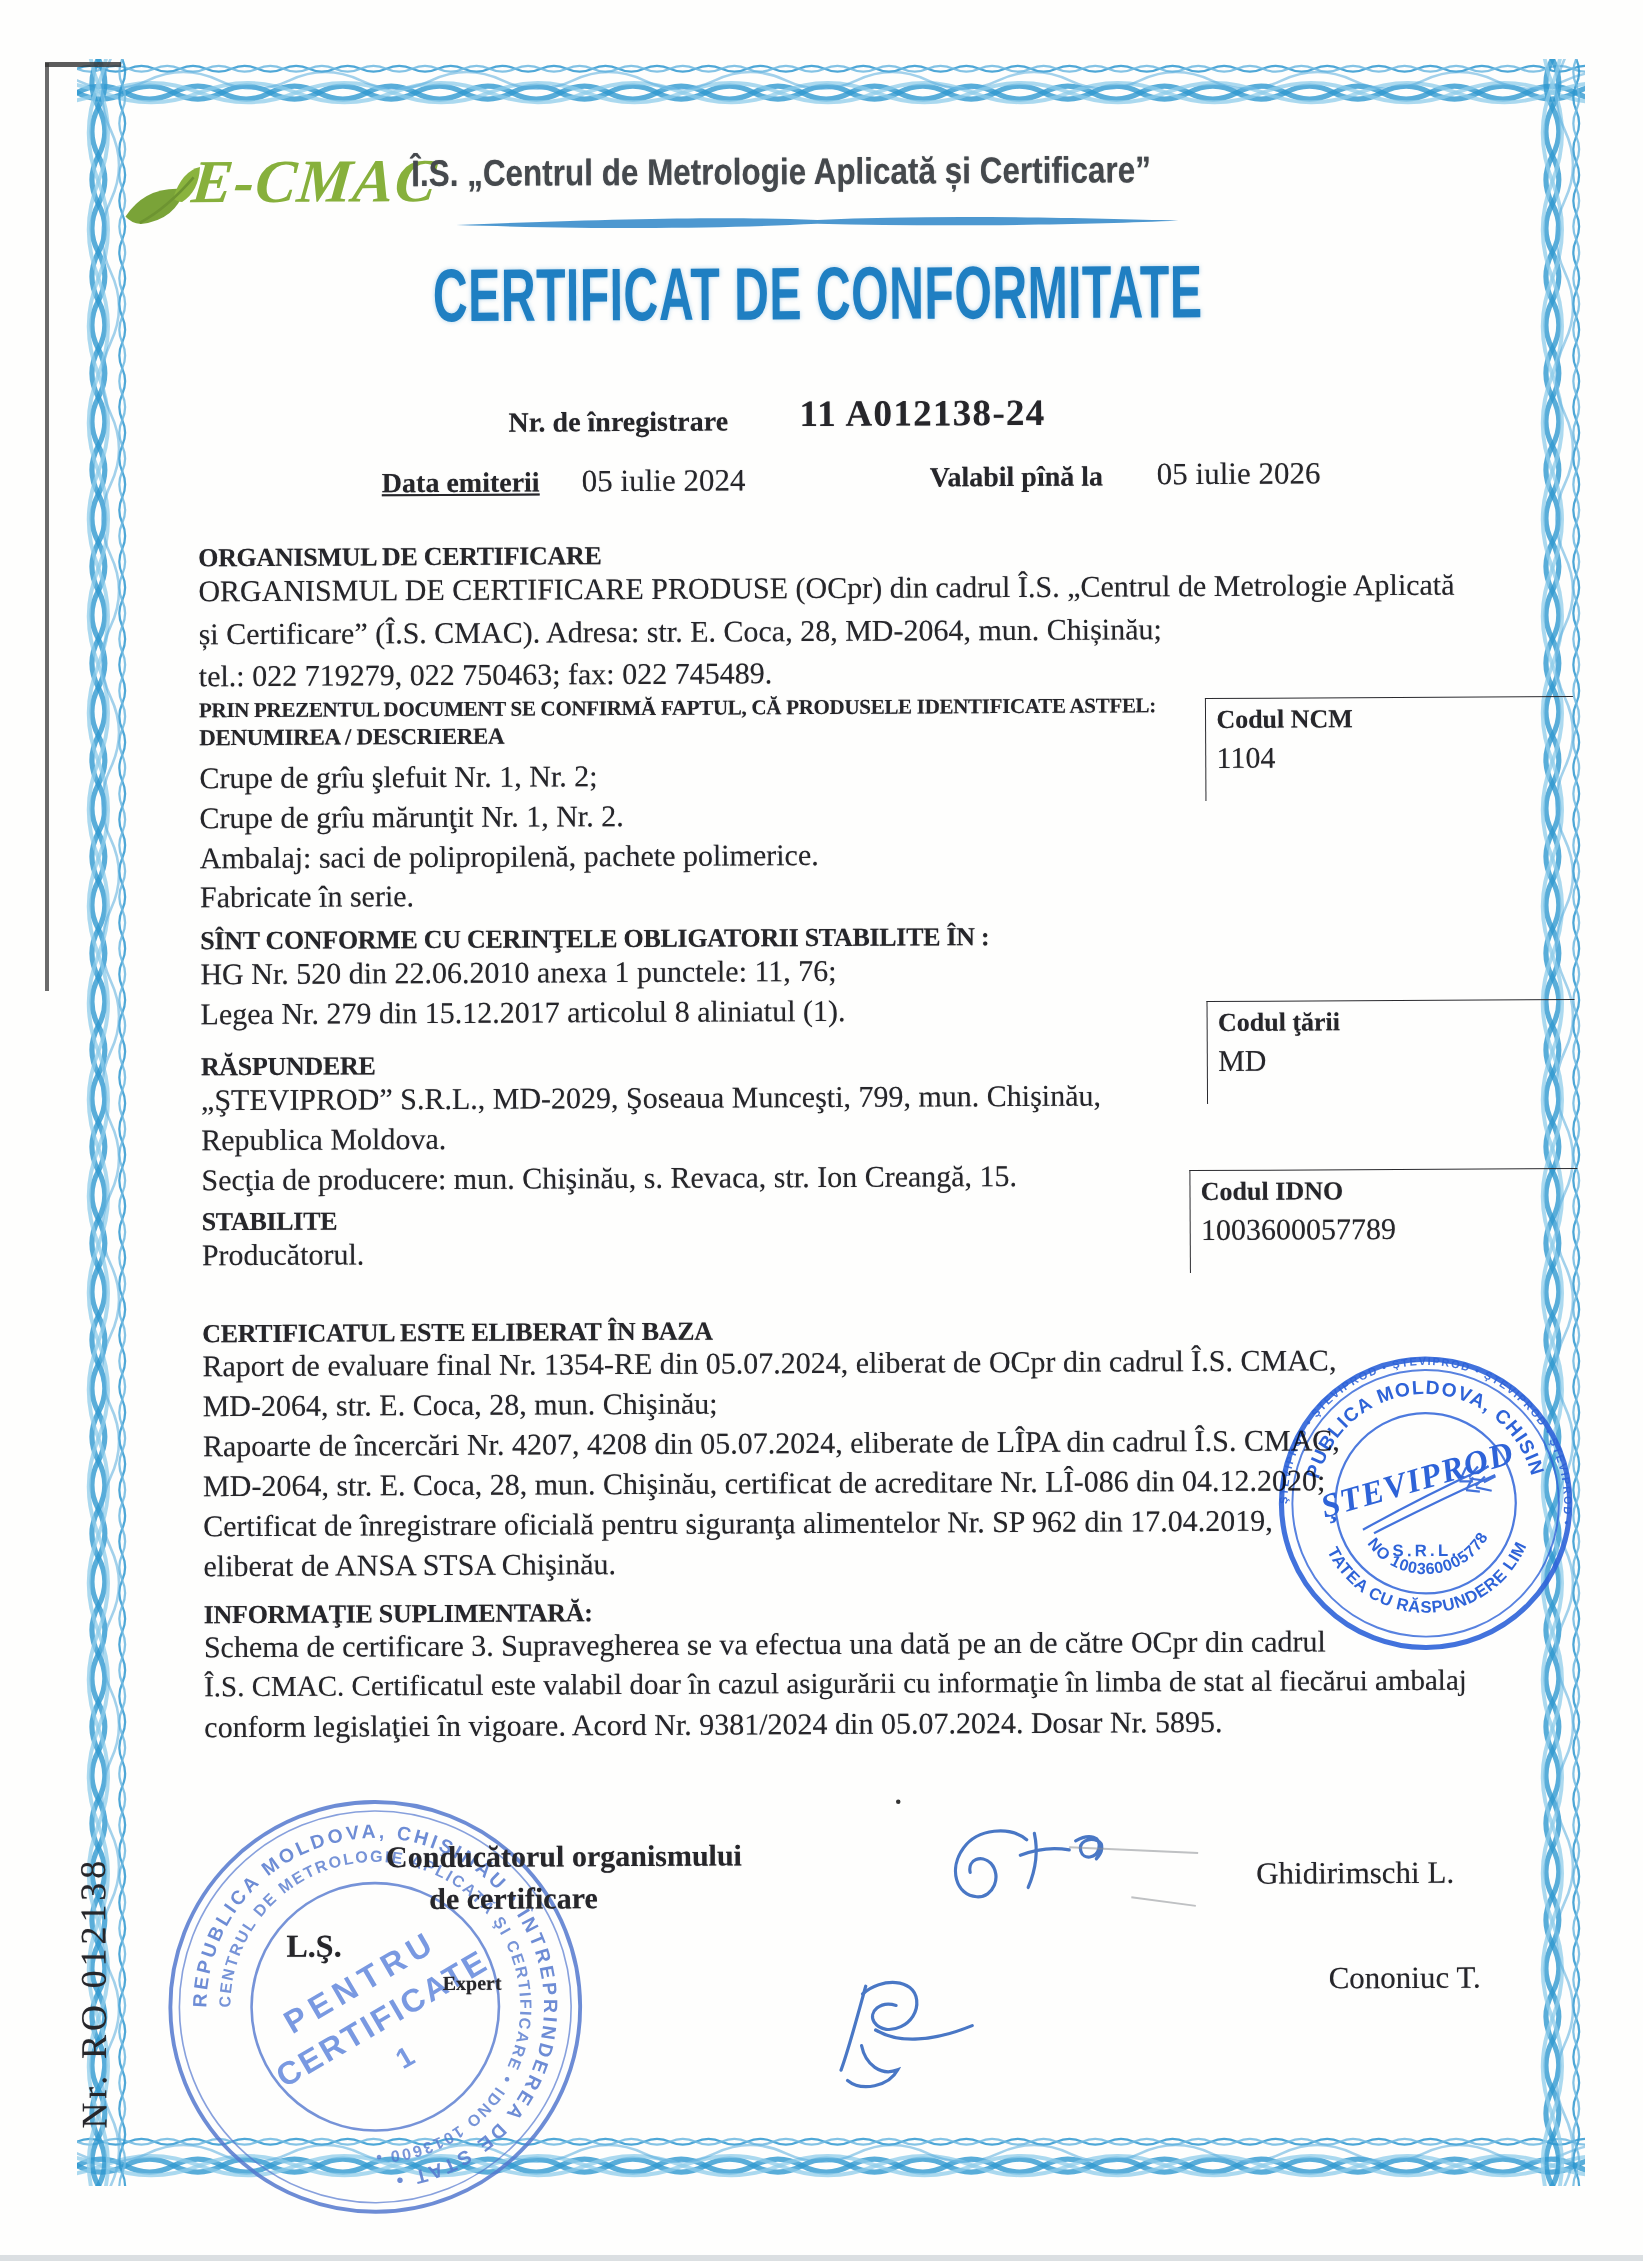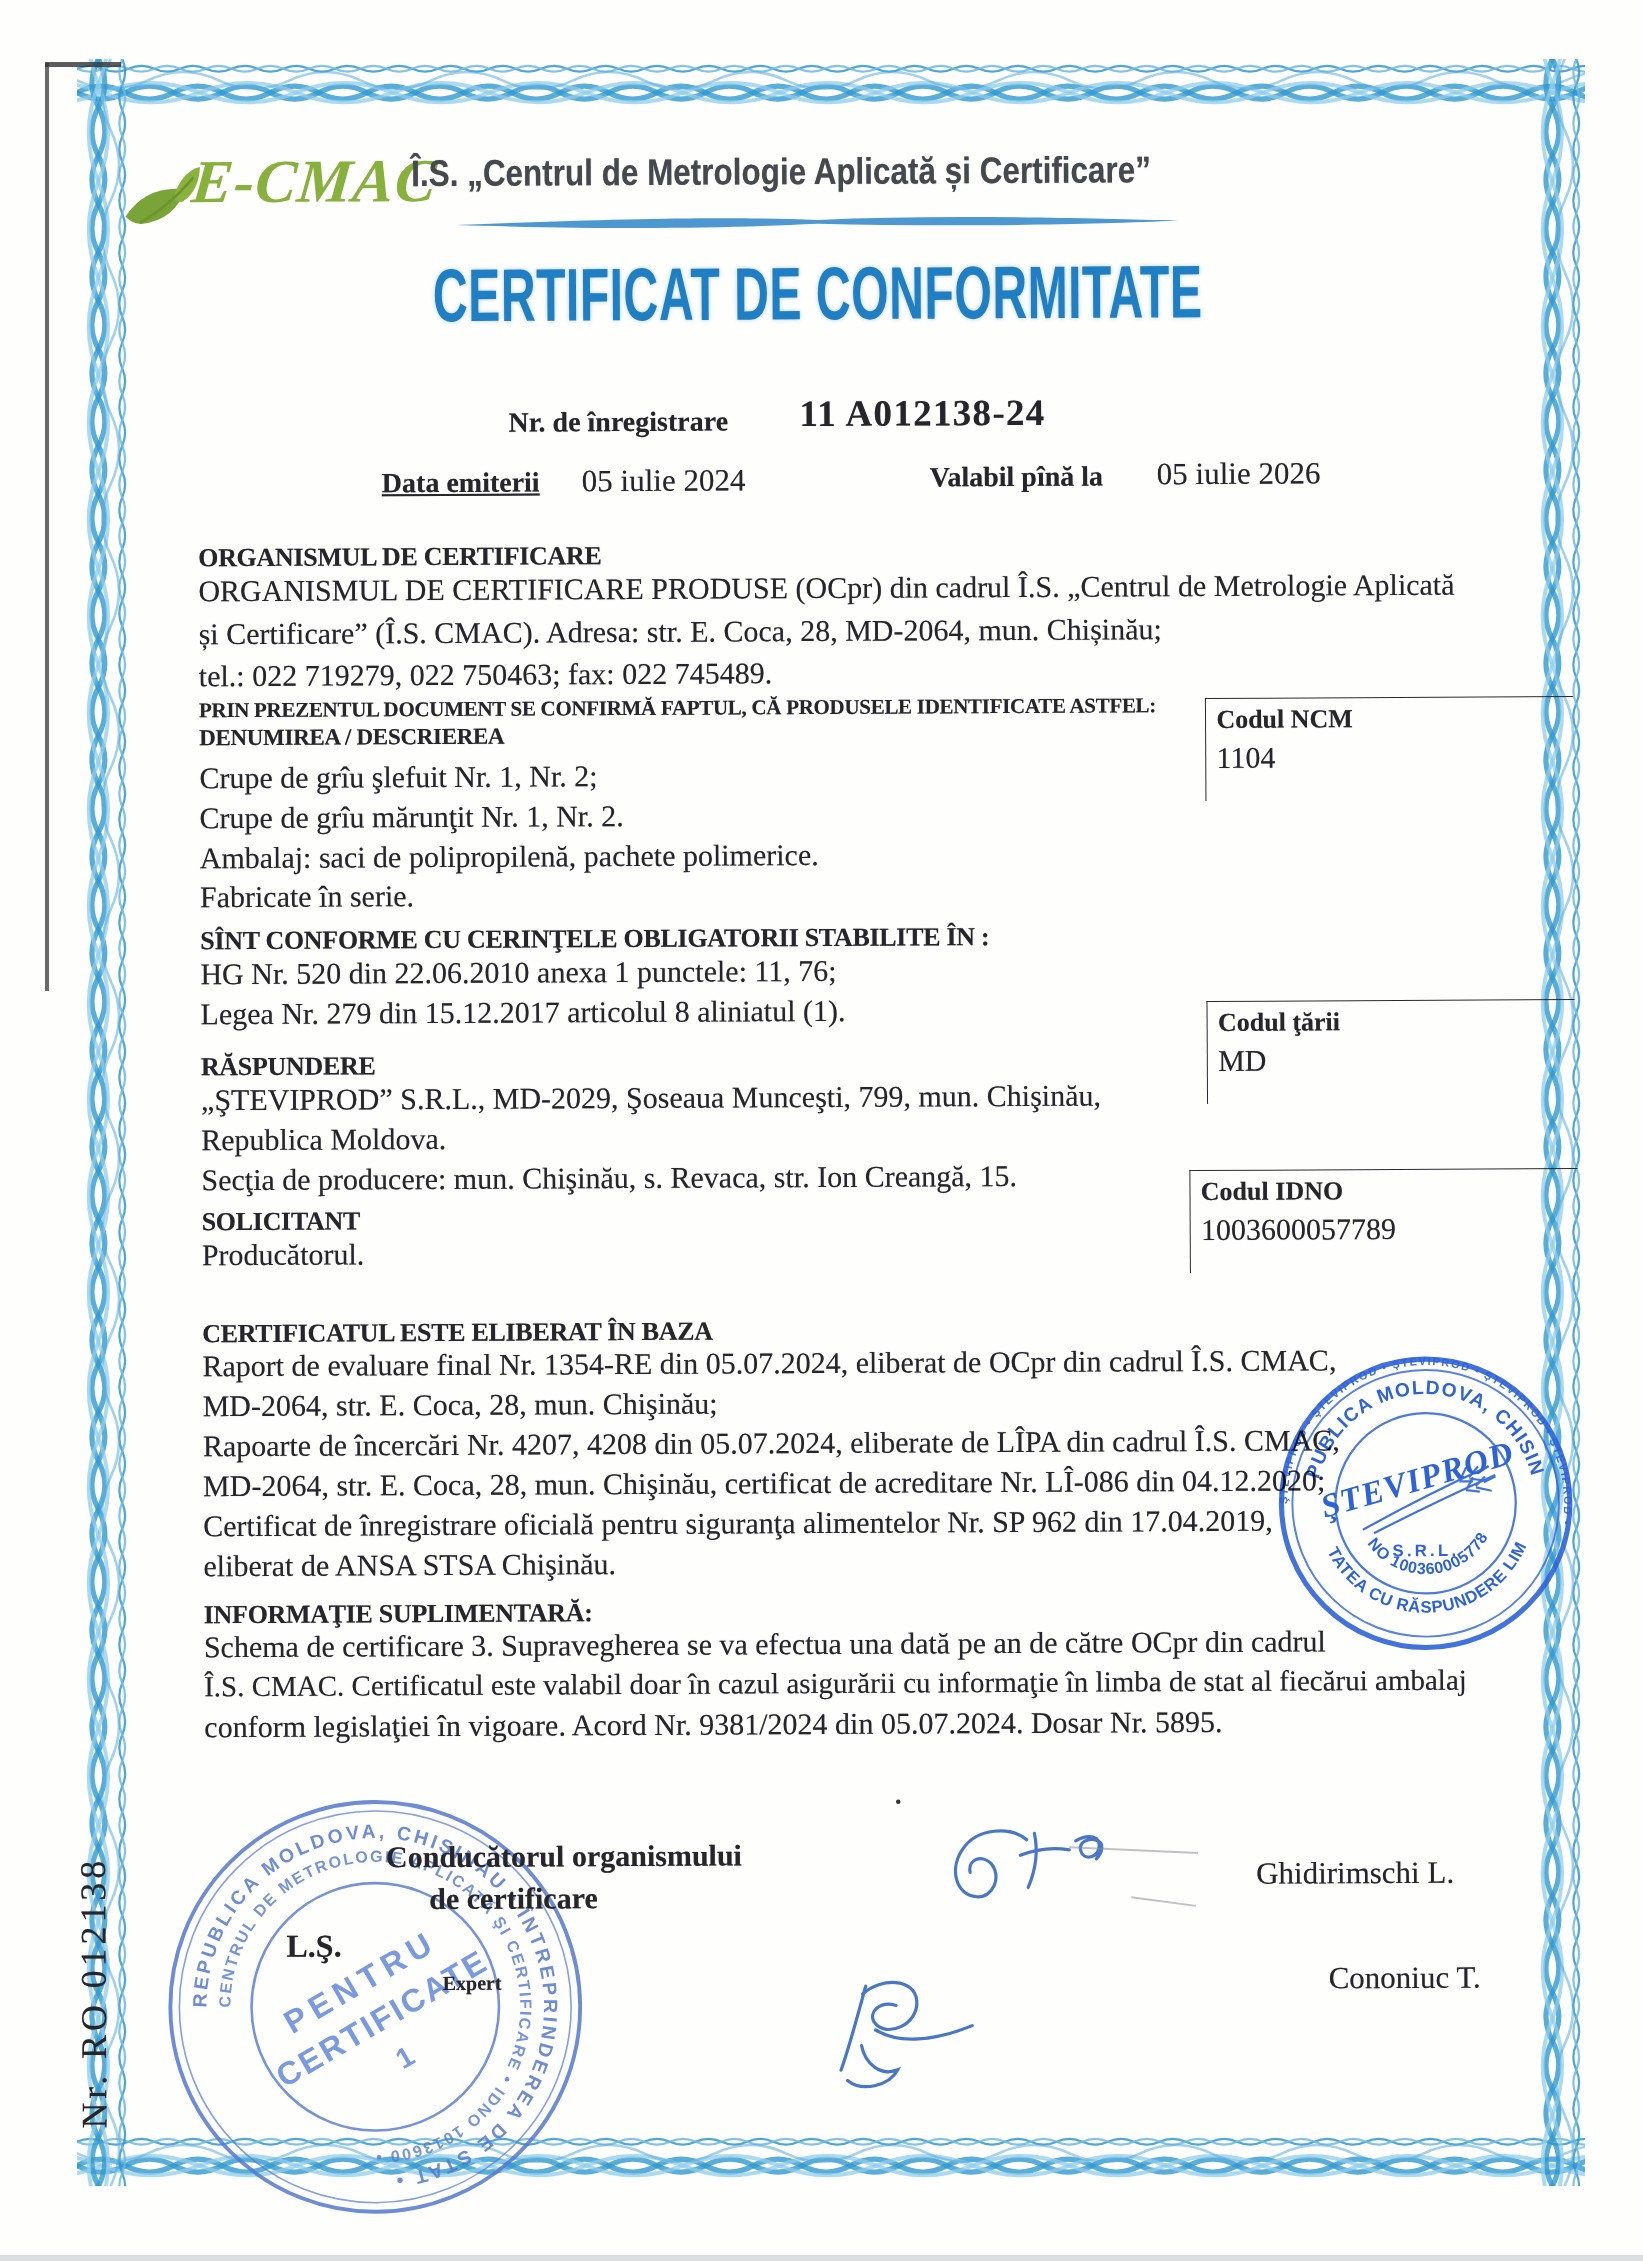--- a/index.html
+++ b/index.html
@@ -115,21 +115,21 @@
     <div class="abs scan hd" style="left:201px;top:1049px;">RĂSPUNDERE</div>
     <div class="abs scan body-line" style="left:201px;top:1080px;">„ŞTEVIPROD” S.R.L., MD-2029, Şoseaua Munceşti, 799, mun. Chişinău,</div>
     <div class="abs scan body-line" style="left:201px;top:1120px;">Republica Moldova.</div>
     <div class="abs scan body-line" style="left:201px;top:1160px;">Secţia de producere: mun. Chişinău, s. Revaca, str. Ion Creangă, 15.</div>
 
     <div class="abs scan codebox" style="left:1207px;top:1003px;width:367px;height:102px;">
       <div class="c-lbl">Codul ţării</div>
       <div class="c-val">MD</div>
     </div>
 
-    <div class="abs scan hd" style="left:201px;top:1204px;">SOLICITANT</div>
+    <div class="abs scan hd" style="left:201px;top:1204px;">STABILITE</div>
     <div class="abs scan body-line" style="left:201px;top:1235px;">Producătorul.</div>
 
     <div class="abs scan codebox" style="left:1189px;top:1172px;width:387px;height:102px;">
       <div class="c-lbl">Codul IDNO</div>
       <div class="c-val">1003600057789</div>
     </div>
 
     <div class="abs scan hd" style="left:201px;top:1316px;">CERTIFICATUL ESTE ELIBERAT ÎN BAZA</div>
     <div class="abs scan body-line" style="left:201px;top:1346px;">Raport de evaluare final Nr. 1354-RE din 05.07.2024, eliberat de OCpr din cadrul Î.S. CMAC,</div>
     <div class="abs scan body-line" style="left:201px;top:1386px;">MD-2064, str. E. Coca, 28, mun. Chişinău;</div>

